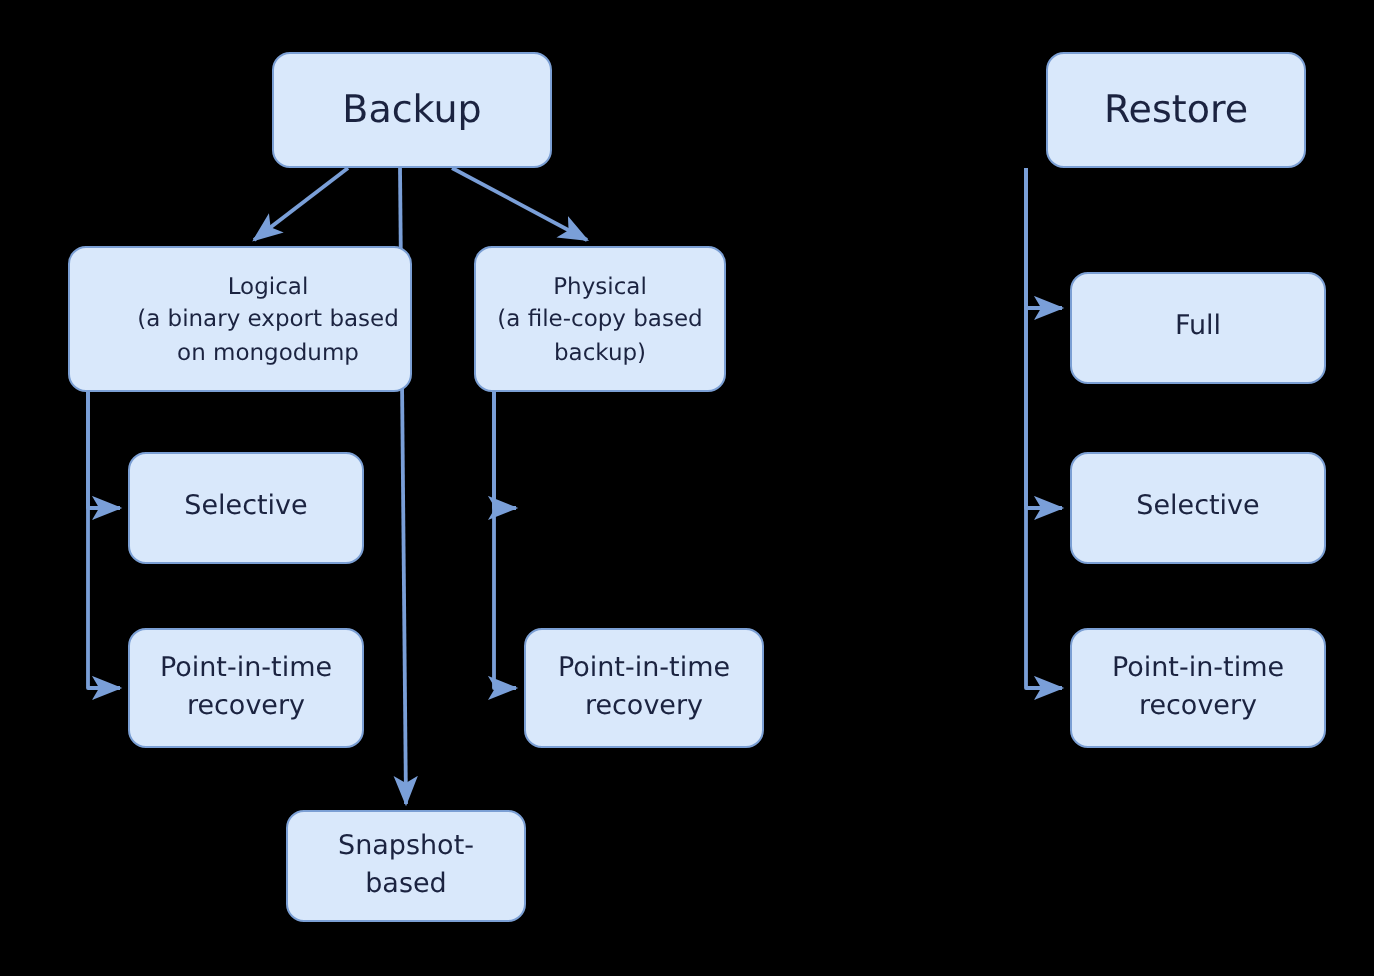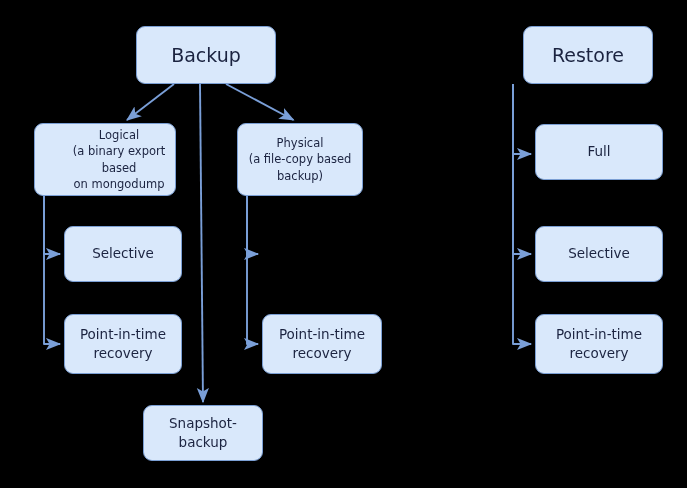--- a/index.html
+++ b/index.html
@@ -65,21 +65,21 @@
         <path d="M513,84 L513,154 L531,154" marker-end="url(#arrow)"></path>
         <path d="M513,84 L513,254 L531,254" marker-end="url(#arrow)"></path>
         <path d="M513,84 L513,344 L531,344" marker-end="url(#arrow)"></path>
       </g>
   </svg>
 
   <div class="node root" style="left: 136px; top: 26px; width: 140px; height: 58px;">
     <span class="label">Backup</span>
   </div>
 
-  <div class="node branch" style="left: 34px; top: 123px; width: 142px; height: 73px; padding-left: 28px;">
+  <div class="node branch" style="left: 34px; top: 123px; width: 172px; height: 73px; padding-left: 28px;">
     <span class="label">Logical
 (a binary export based
 on mongodump</span>
   </div>
 
   <div class="node branch" style="left: 237px; top: 123px; width: 126px; height: 73px;">
     <span class="label">Physical
 (a file-copy based
 backup)</span>
   </div>
@@ -94,28 +94,28 @@
   </div>
 
 
   <div class="node leaf" style="left: 262px; top: 314px; width: 120px; height: 60px;">
     <span class="label">Point-in-time
 recovery</span>
   </div>
 
   <div class="node leaf" style="left: 143px; top: 405px; width: 120px; height: 56px;">
     <span class="label">Snapshot-
-backup</span>
+based</span>
   </div>
 
   <div class="node root" style="left: 503px; top: 26px; width: 130px; height: 58px; margin-left: 20px;">
     <span class="label">Restore</span>
   </div>
 
-  <div class="node leaf" style="left: 535px; top: 124px; width: 128px; height: 56px;">
+  <div class="node leaf" style="left: 535px; top: 136px; width: 128px; height: 56px;">
     <span class="label">Full</span>
   </div>
 
   <div class="node leaf" style="left: 535px; top: 226px; width: 128px; height: 56px;">
     <span class="label">Selective</span>
   </div>
 
   <div class="node leaf" style="left: 535px; top: 314px; width: 128px; height: 60px;">
     <span class="label">Point-in-time
 recovery</span>

